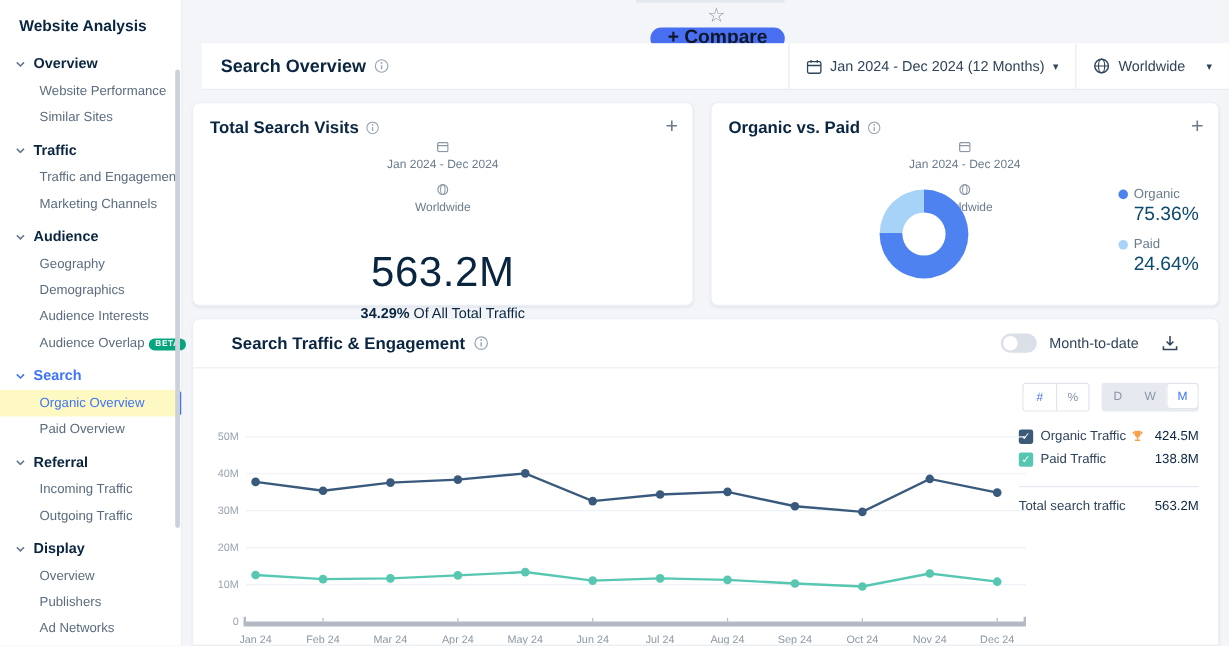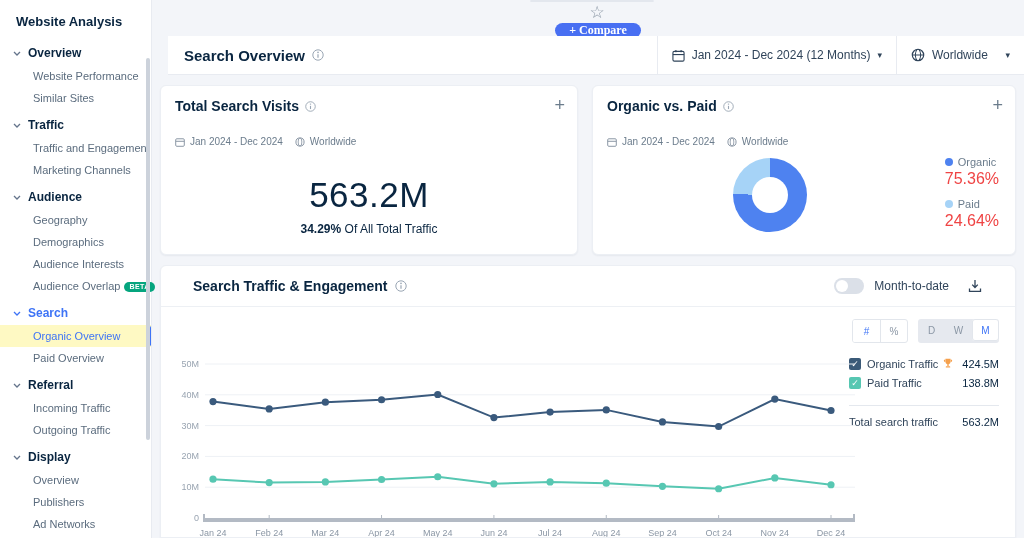--- a/index.html
+++ b/index.html
@@ -19,55 +19,55 @@
   .badge { display:inline-block; margin-left:4px; padding:1px 5px 2px; background:#05a57e; color:#fff; font-size:7px; font-weight:bold; border-radius:8px; letter-spacing:.4px; vertical-align:1px; }
   .sb-scrollbar { position:absolute; right:1px; top:58px; width:4px; height:382px; background:#ccd2db; border-radius:2px; }
 
   
   .topbar { position:absolute; left:152px; top:0; right:0; height:36px; display:flex; align-items:center; padding-left:8px;flex-direction:column; }
   .site-pill { display:flex; align-items:center; height:26px; border:1px solid #e3e7ee; background:#f1f3f7; border-radius:14px; overflow:hidden; }
   .site-logo { width:34px; height:26px; background:#fff; display:flex; align-items:center; justify-content:center; border-radius:13px; }
   .site-name { padding:0 5px 0 9px; font-size:12px; font-weight:bold; color:#092540; }
   .pencil { font-size:12px; color:#9aa6b4; padding:0 9px 0 2px; cursor:pointer; }
   .star { font-size:17px; color:#8b97a5; margin-left:10px; cursor:pointer; }
-  .compare-btn { margin-left:12px; height:26px; padding:0 14px; background:#486ff2; color:#ffffff; border:none; border-radius:14px; font-size:12px; font-weight:bold; font-family:Liberation Serif, serif; cursor:pointer; }
+  .compare-btn { margin-left:12px; height:26px; padding:0 14px; background:#486ff2; color:#0f172a; border:none; border-radius:14px; font-size:16px; font-weight:bold; font-family:Liberation Sans, sans-serif; cursor:pointer; }
 
   
   .page-header { position:absolute; left:168px; top:36px; right:0; height:39px; background:#fff; border-bottom:1px solid #e8ebf1; display:flex; align-items:center;text-align:center; }
   .page-title { margin-left:16px; font-size:15px; font-weight:bold; color:#092540; display:flex; align-items:center; gap:7px; }
   .hdr-controls { margin-left:auto; display:flex; height:100%;padding-left:28px; }
   .hdr-ctrl { display:flex; align-items:center; gap:7px; padding:0 14px; border-left:1px solid #e8ebf1; font-size:12px; color:#30445a; cursor:pointer; }
   .caret { font-size:9px; color:#30445a; }
   .hdr-ctrl.region { width:128px; }
   .hdr-ctrl.region .caret { margin-left:auto; }
 
   
   .iicon { display:inline-flex; }
 
   
   .cards { position:absolute; left:160px; top:85px; width:856px; display:flex; gap:14px; }
   .card { background:#fff; border:1px solid #eceff4; border-radius:6px; box-shadow:0 1px 2px rgba(9,37,64,.06); height:170px; position:relative; }
   .card1 { width:418px; }
   .card2 { width:424px; }
   .card-head { padding:12px 14px 0; }
   .card-title { font-size:14px; font-weight:bold; color:#092540; display:flex; align-items:center; gap:6px; }
-  .card-sub { margin-top:22px; display:flex; align-items:center; gap:5px; font-size:10px; color:#6b7c8c; }
+  .card-sub { margin-top:3px; display:flex; align-items:center; gap:5px; font-size:10px; color:#6b7c8c;flex-direction:column; }
   .card-sub .sep { width:2px; }
   .plus-btn { position:absolute; top:10px; right:12px; font-size:18px; font-weight:300; color:#6b7c8c; cursor:pointer; line-height:1; }
   .big-number { text-align:center; margin-top:28px; font-size:35px; color:#092540; letter-spacing:.5px; }
   .share-line { text-align:center; margin-top:7px; font-size:12px; color:#092540; }
   .share-line b { font-weight:bold; }
 
   .donut { position:absolute; left:140px; top:72px; width:74px; height:74px; border-radius:50%; }
   .donut::after { content:""; position:absolute; left:19px; top:19px; width:36px; height:36px; background:#fff; border-radius:50%; }
   .donut-legend { position:absolute; right:16px; top:70px; }
   .dl-row { margin-bottom:10px; }
   .dl-label { display:flex; align-items:center; gap:5px; font-size:11px; color:#6b7c8c; justify-content:flex-start; }
   .dl-dot { width:8px; height:8px; border-radius:50%; }
-  .dl-value { margin-top:2px; font-size:16px; color:#ef4444; }
+  .dl-value { margin-left:13px; margin-top:2px; font-size:16px; color:#0c4a6e; }
 
   
   .panel { position:absolute; left:160px; top:265px; width:856px; height:273px; background:#fff; border:1px solid #eceff4; border-radius:6px 6px 0 0; box-shadow:0 1px 2px rgba(9,37,64,.06); overflow:hidden; }
   .panel-head { height:41px; display:flex; align-items:center; padding:0 32px; border-bottom:1px solid #edf0f4; }
   .panel-title { font-size:14px; font-weight:bold; color:#092540; display:flex; align-items:center; gap:7px; }
   .panel-head-right { margin-left:auto; display:flex; align-items:center; gap:10px; }
   .toggle { width:30px; height:16px; background:#dbe0e8; border-radius:8px; position:relative; cursor:pointer; }
   .toggle::after { content:""; position:absolute; left:2px; top:2px; width:12px; height:12px; background:#fff; border-radius:50%; }
   .toggle-label { font-size:12px; color:#30445a; }
   .dl-icon { margin-left:8px; cursor:pointer; display:flex; }

